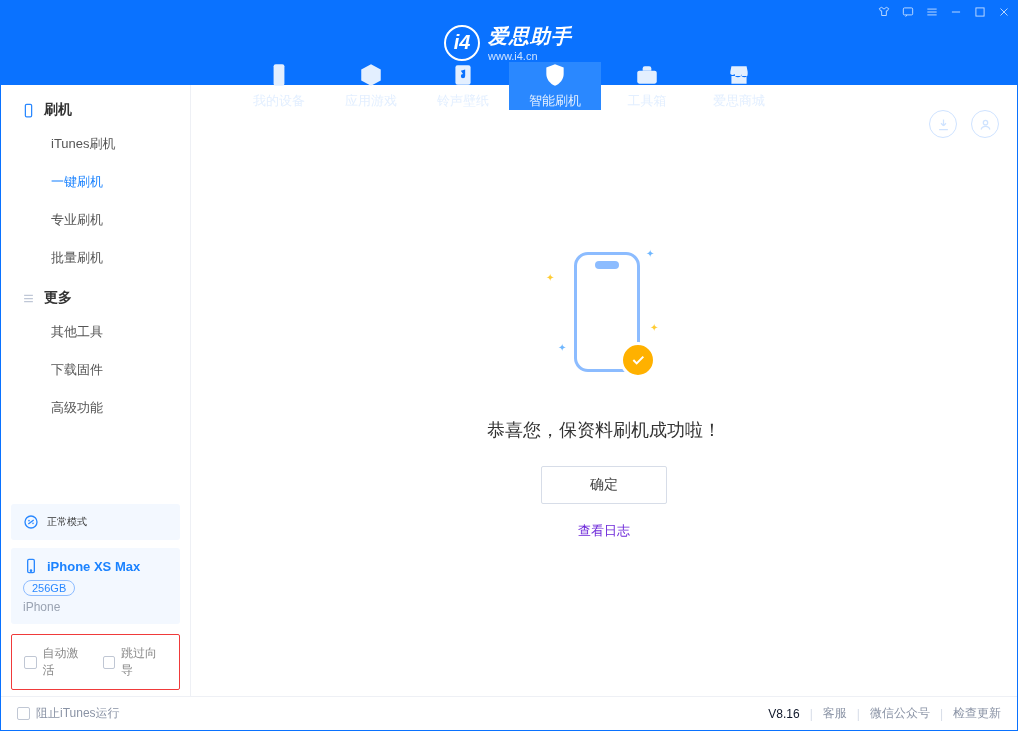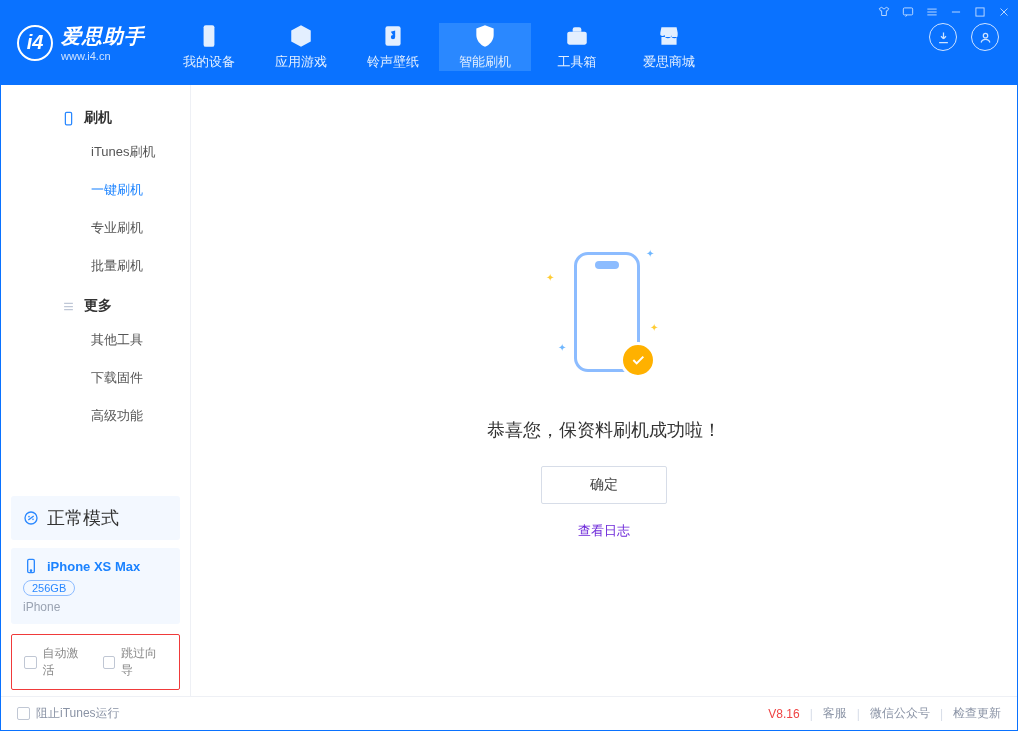--- a/index.html
+++ b/index.html
@@ -4,46 +4,46 @@
 <style>
   * { box-sizing: border-box; margin: 0; padding: 0; font-family: "Microsoft YaHei", "PingFang SC", Arial, sans-serif; }
   body { background: #fff; width: 1018px; height: 731px; overflow: hidden; border:1px solid #0a72ff;}
   .app { display: flex; flex-direction: column; width: 100%; height: 100%; }
 
   
   .titlebar { display:flex; justify-content:flex-end; align-items:center; height:22px; background:#0a72ff; padding-right:6px; gap:10px;}
   .titlebar .tb-icon { width:14px; height:14px; color:#cfe3ff; display:flex; align-items:center; justify-content:center; cursor:pointer;}
   .titlebar .tb-icon svg{width:14px;height:14px;stroke:#cfe3ff;fill:none;stroke-width:1.5;}
 
-  .header { display:flex; align-items:flex-start; height:62px; background:linear-gradient(#0a72ff,#0a72ff); }
+  .header { display:flex; align-items:center; height:62px; background:linear-gradient(#0a72ff,#0a72ff);flex-direction:column; }
   .brand { display:flex; align-items:center; gap:8px; padding:0 18px 0 16px; color:#fff;}
   .brand-logo { width:36px;height:36px;border:2px solid #fff;border-radius:50%;display:flex;align-items:center;justify-content:center;}
   .brand-logo span{font-weight:800;font-size:20px;color:#fff;font-style:italic;}
   .brand-text1{font-size:20px;font-weight:700;letter-spacing:1px;font-style:italic;}
   .brand-text2{font-size:11px;color:#cfe3ff;}
 
   .tabs{display:flex;align-items:stretch;}
   .tab{width:92px;display:flex;flex-direction:column;align-items:center;justify-content:center;color:#e3efff;font-size:13px;gap:4px;cursor:pointer;}
   .tab.active{background:#2a88ff;}
   .tab svg{width:26px;height:26px;fill:#e3efff;}
   .tab.active svg{fill:#fff;}
   .header-right{margin-left:auto;display:flex;align-items:center;gap:14px;padding-right:18px;}
   .hr-icon{width:28px;height:28px;border:1.5px solid #cfe3ff;border-radius:50%;display:flex;align-items:center;justify-content:center;cursor:pointer;}
   .hr-icon svg{width:15px;height:15px;stroke:#cfe3ff;fill:none;stroke-width:2;}
 
   
   .body{display:flex;flex:1;min-height:0;}
   .sidebar{width:190px;border-right:1px solid #eef0f5;display:flex;flex-direction:column;background:#fff;}
-  .side-scroll{flex:1;overflow:auto;padding-top:12px;margin-left:40px;}
+  .side-scroll{flex:1;overflow:auto;padding-top:4px;}
   .side-section-h{display:flex;align-items:center;gap:8px;padding:12px 20px 6px;font-size:14px;color:#333;font-weight:600;}
   .side-section-h svg{width:15px;height:15px;}
   .side-item{padding:10px 20px 10px 50px;font-size:13px;color:#555;cursor:pointer;}
   .side-item.active{color:#1a82ff;}
   .side-panel{background:#f3f8ff;margin:4px 10px;border-radius:3px;padding:10px 12px;}
-  .side-panel.mode{display:flex;align-items:center;gap:8px;font-size:18px;color:#333;}
+  .side-panel.mode{display:flex;align-items:center;gap:8px;font-size:10px;color:#333;}
   .side-panel svg{width:16px;height:16px;}
   .dev-name{color:#1a82ff;font-weight:600;font-size:13px;display:flex;align-items:center;gap:8px;}
   .dev-capacity{display:inline-block;margin-top:6px;border:1px solid #8dbcff;color:#2a88ff;font-size:11px;padding:1px 8px;border-radius:10px;}
   .dev-type{color:#9aa3b2;font-size:12px;margin-top:4px;}
 
   .side-checks{display:flex;gap:14px;padding:10px 12px;border:1.5px solid #f03a3a;border-radius:2px;margin:6px 10px 6px 10px;}
   .chk{display:flex;align-items:center;gap:6px;font-size:12px;color:#888;cursor:pointer;}
   .chk .box{width:13px;height:13px;border:1px solid #c0c7d4;border-radius:2px;}
 
   
@@ -61,21 +61,21 @@
 
   .success-msg{font-size:18px;color:#333;margin-bottom:24px;}
   .ok-btn{border:1px solid #d7dde8;background:#fff;padding:9px 48px;font-size:14px;color:#444;cursor:pointer;border-radius:2px;}
   .log-link{margin-top:18px;font-size:13px;color:#6d28d9;cursor:pointer;}
 
   
   .statusbar{height:34px;border-top:1px solid #eef0f5;display:flex;align-items:center;padding:0 16px;font-size:12px;color:#8a93a5;}
   .statusbar .chk{color:#8a93a5;}
   .statusbar .right{margin-left:auto;display:flex;align-items:center;gap:10px;}
   .statusbar .sep{color:#d7dde8;}
-  .statusbar .ver{color:#ef4444;}
+  .statusbar .ver{color:#0f172a;}
   .statusbar .link{cursor:pointer;}
 </style>
 </head>
 <body>
 
 <div class="app">
 
   <div class="titlebar">
     <span class="tb-icon">
         <svg viewBox="0 0 24 24">

